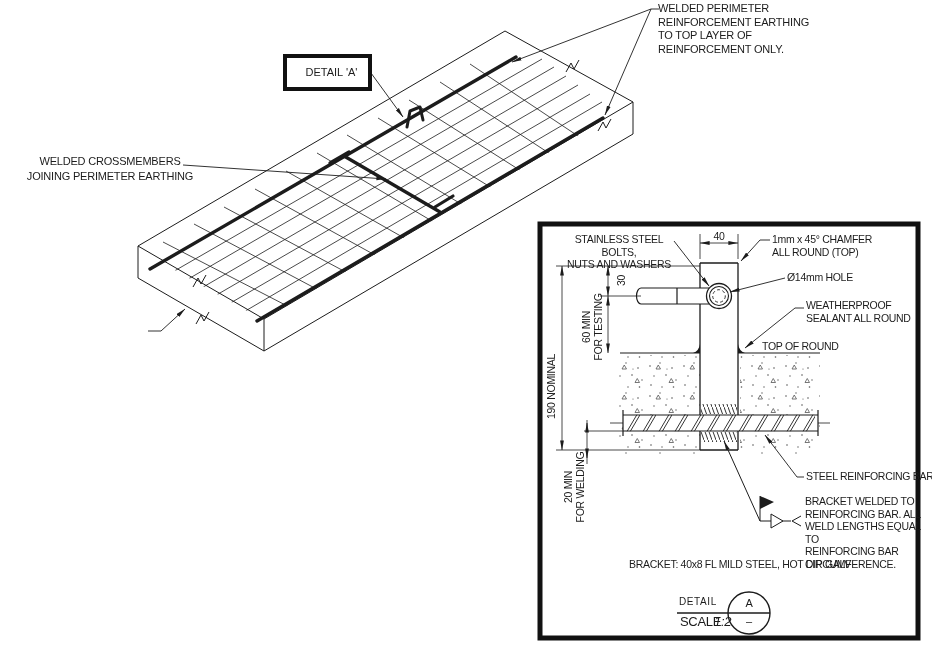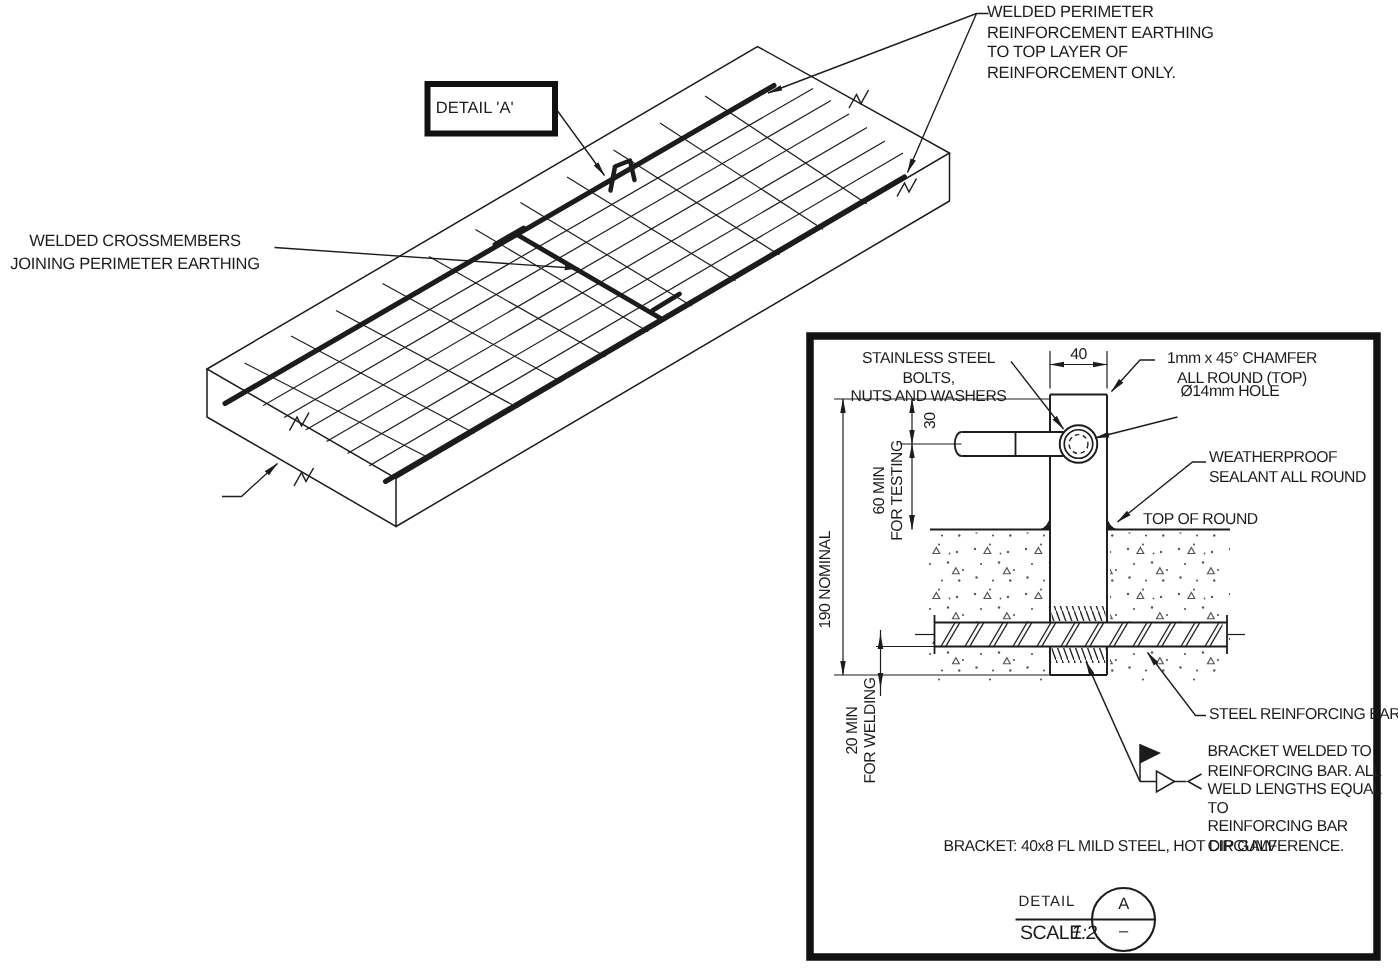--- a/index.html
+++ b/index.html
@@ -201,35 +201,35 @@
     <path d="M677,613 L770,613" stroke-width="1.4"></path>
     <circle cx="749" cy="613" r="21" stroke-width="1.4"></circle>
   </g>
 </svg>
 
 <div class="t iso-note" style="left:658px;top:2px;width:175px;">WELDED PERIMETER
 REINFORCEMENT EARTHING
 TO TOP LAYER OF
 REINFORCEMENT ONLY.</div>
 
-<div class="t callout" style="left:274px;top:56px;width:85px;height:33px;">DETAIL 'A'</div>
-
-<div class="t iso-note c" style="left:4px;top:154px;width:172px;line-height:14.5px;">WELDED CROSSMEMBERS
+<div class="t callout" style="left:289px;top:56px;width:85px;height:33px;">DETAIL 'A'</div>
+
+<div class="t iso-note c" style="left:24px;top:154px;width:172px;line-height:14.5px;">WELDED CROSSMEMBERS
 JOINING PERIMETER EARTHING</div>
 
 
 <div class="t c" style="left:562px;top:233px;width:114px;">STAINLESS STEEL BOLTS,
 NUTS AND WASHERS</div>
 
 <div class="t c" style="left:705px;top:230px;width:28px;">40</div>
 
-<div class="t" style="left:772px;top:233px;width:112px;text-align:center;">1mm x 45° CHAMFER
+<div class="t" style="left:772px;top:233px;width:112px;">1mm x 45° CHAMFER
 ALL ROUND (TOP)</div>
 
-<div class="t" style="left:787px;top:255px;width:90px;">Ø14mm HOLE</div>
+<div class="t" style="left:787px;top:271px;width:90px;">Ø14mm HOLE</div>
 
 <div class="t" style="left:806px;top:299px;width:105px;">WEATHERPROOF
 SEALANT ALL ROUND</div>
 
 <div class="t" style="left:762px;top:340px;width:80px;">TOP OF ROUND</div>
 
 <div class="t r90" style="left:601px;top:274px;width:40px;height:13px;">30</div>
 
 <div class="t r90" style="left:557px;top:314px;width:72px;height:26px;">60 MIN
 FOR TESTING</div>

